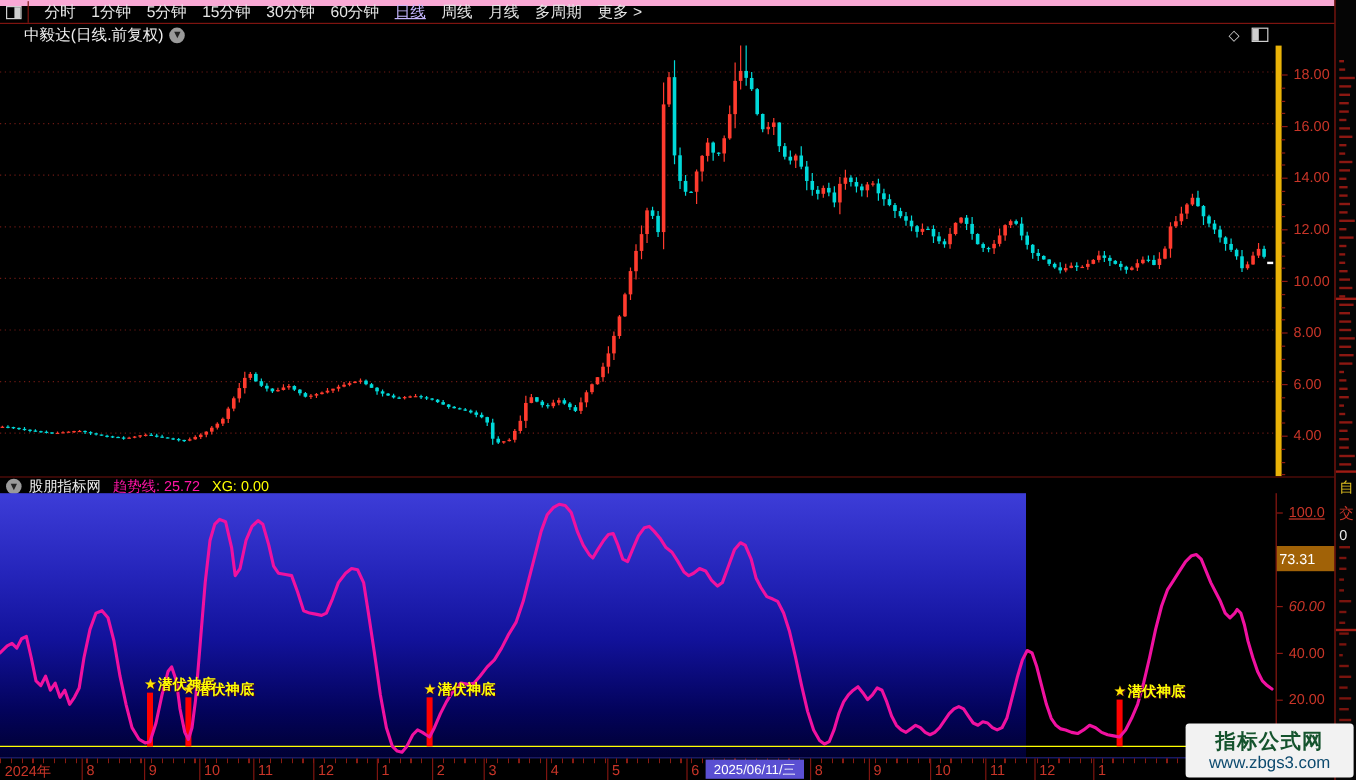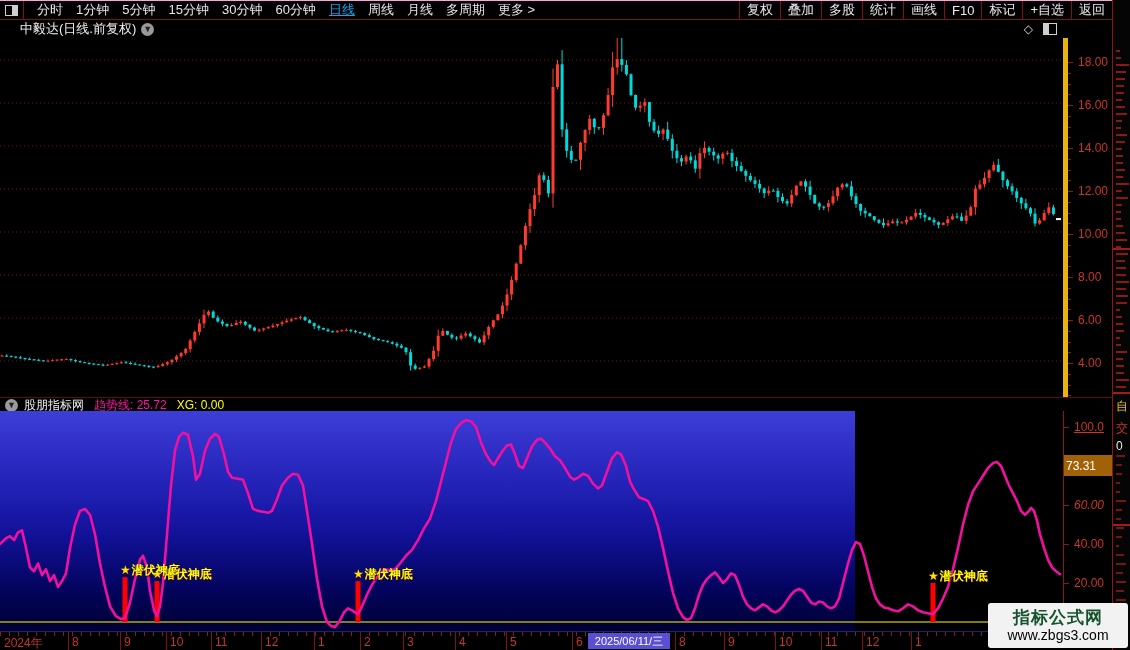--- a/index.html
+++ b/index.html
@@ -1,26 +1,26 @@
 <!DOCTYPE html>
 <html><head>
 <meta charset="utf-8">
 <style>
   html,body{margin:0;padding:0;background:#111;}
   #screen{position:relative;width:1130px;height:650px;background:#000;overflow:hidden;
           font-family:"Liberation Sans","DejaVu Sans",sans-serif;}
   
   #menu-row{position:absolute;left:0;top:0;width:1130px;height:20px;background:#000;
-            border-top:1px solid #f9a8d4;border-bottom:1px solid #7e1410;box-sizing:border-box;
-            display:flex;align-items:center;}
+            border-top:5px solid #f9a8d4;border-bottom:1px solid #7e1410;box-sizing:border-box;
+            display:flex;align-items:flex-end;}
   #menu-win-icon{width:23px;height:18px;border-right:1px solid #7e1410;display:flex;align-items:center;justify-content:center;flex:0 0 auto;}
   #menu-win-icon .glyph{width:11px;height:9px;border:1px solid #cfcfcf;position:relative;}
   #menu-win-icon .glyph:after{content:"";position:absolute;right:0;top:0;width:5px;height:9px;background:#cfcfcf;}
   .mitem{color:#e6e6e6;font-size:13px;margin-left:13px;white-space:nowrap;cursor:default;}
-  .mitem.active{color:#0ea5e9;text-decoration:underline;}
+  .mitem.active{color:#c4b5fd;text-decoration:underline;}
   #menu-right{margin-left:auto;display:flex;height:100%;align-items:stretch;}
   .rcell{color:#eaeaea;font-size:13px;display:flex;align-items:center;padding:0 7px;
          border-left:1px solid #7e1410;white-space:nowrap;}
   #menu-right-end{width:17px;background:#a11810;border-left:1px solid #d02418;}
   
   #title-row{position:absolute;left:0;top:20px;width:1112px;height:18px;display:flex;align-items:center;}
   #stock-title{color:#f0f0f0;font-size:13px;margin-left:20px;}
   .circ-chev{width:13px;height:13px;border-radius:50%;background:#9a9a9a;color:#222;font-size:9px;
              display:inline-flex;align-items:center;justify-content:center;margin-left:5px;line-height:1;}
   #title-icons{margin-left:auto;margin-right:55px;display:flex;gap:10px;align-items:center;}
@@ -57,21 +57,21 @@
   #tl-datebox{position:absolute;top:1px;height:16px;background:#5a4fd2;color:#fff;font-size:11px;
               display:flex;align-items:center;justify-content:center;white-space:nowrap;padding:0 3px;}
   
   #right-strip{position:absolute;left:1112px;top:0;width:18px;height:650px;background:#050505;
                border-left:1px solid #8d1812;box-sizing:border-box;overflow:hidden;}
   .strip-ch{position:absolute;left:3px;font-size:12px;line-height:1;}
   
   #watermark{position:absolute;left:988px;top:603px;width:140px;height:45px;background:#f2f2f2;
              border-radius:3px;display:flex;flex-direction:column;align-items:center;justify-content:center;z-index:30;}
   #wm-title{color:#14532d;font-size:17px;font-weight:bold;letter-spacing:1px;line-height:1.15;}
-  #wm-url{color:#000000;font-size:14px;line-height:1.1;}
+  #wm-url{color:#0c4a6e;font-size:14px;line-height:1.1;}
   svg{display:block;}
 </style>
 </head>
 <body>
 
 <div id="screen">
 
   <div id="menu-row">
     <div id="menu-win-icon">
         <div class="glyph"></div>
@@ -81,31 +81,20 @@
         <span class="mitem">1分钟</span>
         <span class="mitem">5分钟</span>
         <span class="mitem">15分钟</span>
         <span class="mitem">30分钟</span>
         <span class="mitem">60分钟</span>
         <span class="mitem active">日线</span>
         <span class="mitem">周线</span>
         <span class="mitem">月线</span>
         <span class="mitem">多周期</span>
         <span class="mitem">更多 &gt;</span>
-      </div>
-    <div id="menu-right">
-        <span class="rcell">复权</span>
-        <span class="rcell">叠加</span>
-        <span class="rcell">多股</span>
-        <span class="rcell">统计</span>
-        <span class="rcell">画线</span>
-        <span class="rcell">F10</span>
-        <span class="rcell">标记</span>
-        <span class="rcell">+自选</span>
-        <span class="rcell">返回</span>
       </div>
     <div id="menu-right-end"></div>
   </div>
 
   <div id="title-row">
     <span id="stock-title">中毅达(日线.前复权)</span>
     <span class="circ-chev">▼</span>
     <div id="title-icons">
       <span class="diamond">◇</span>
       <span class="pane"></span>

